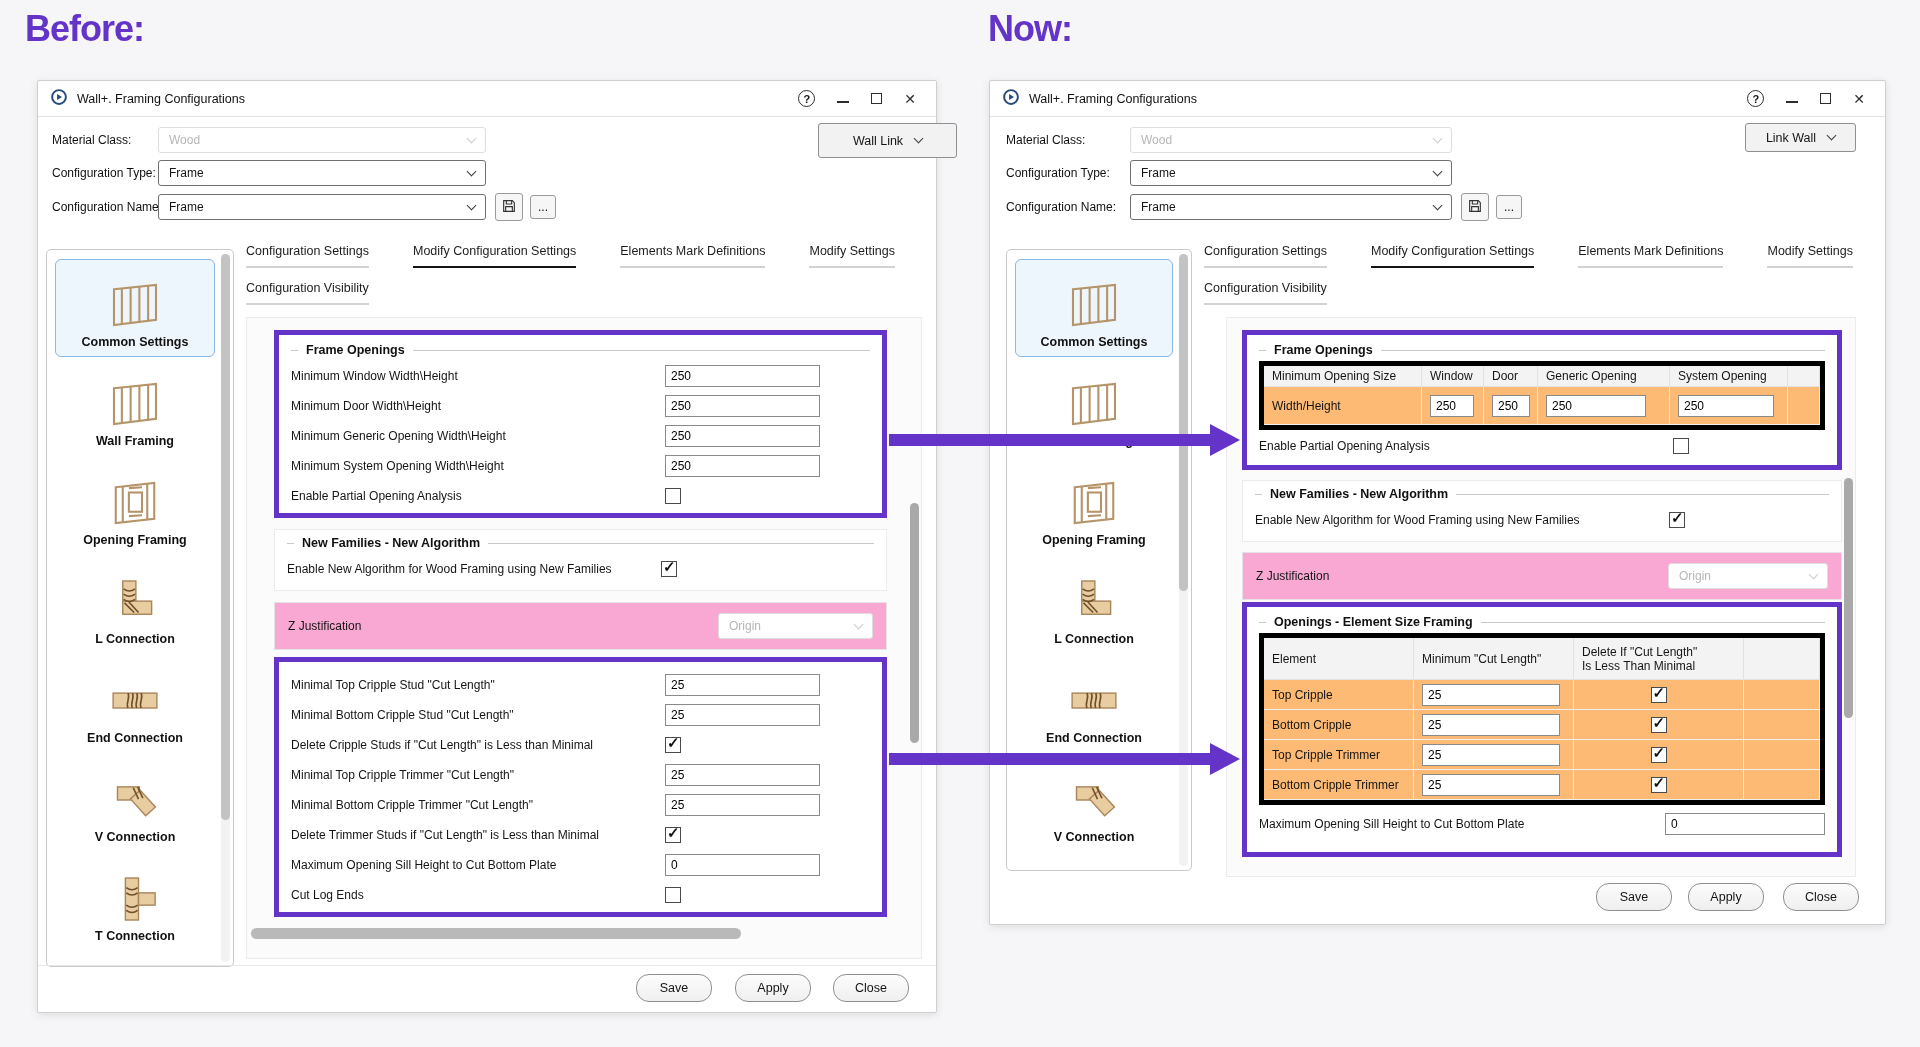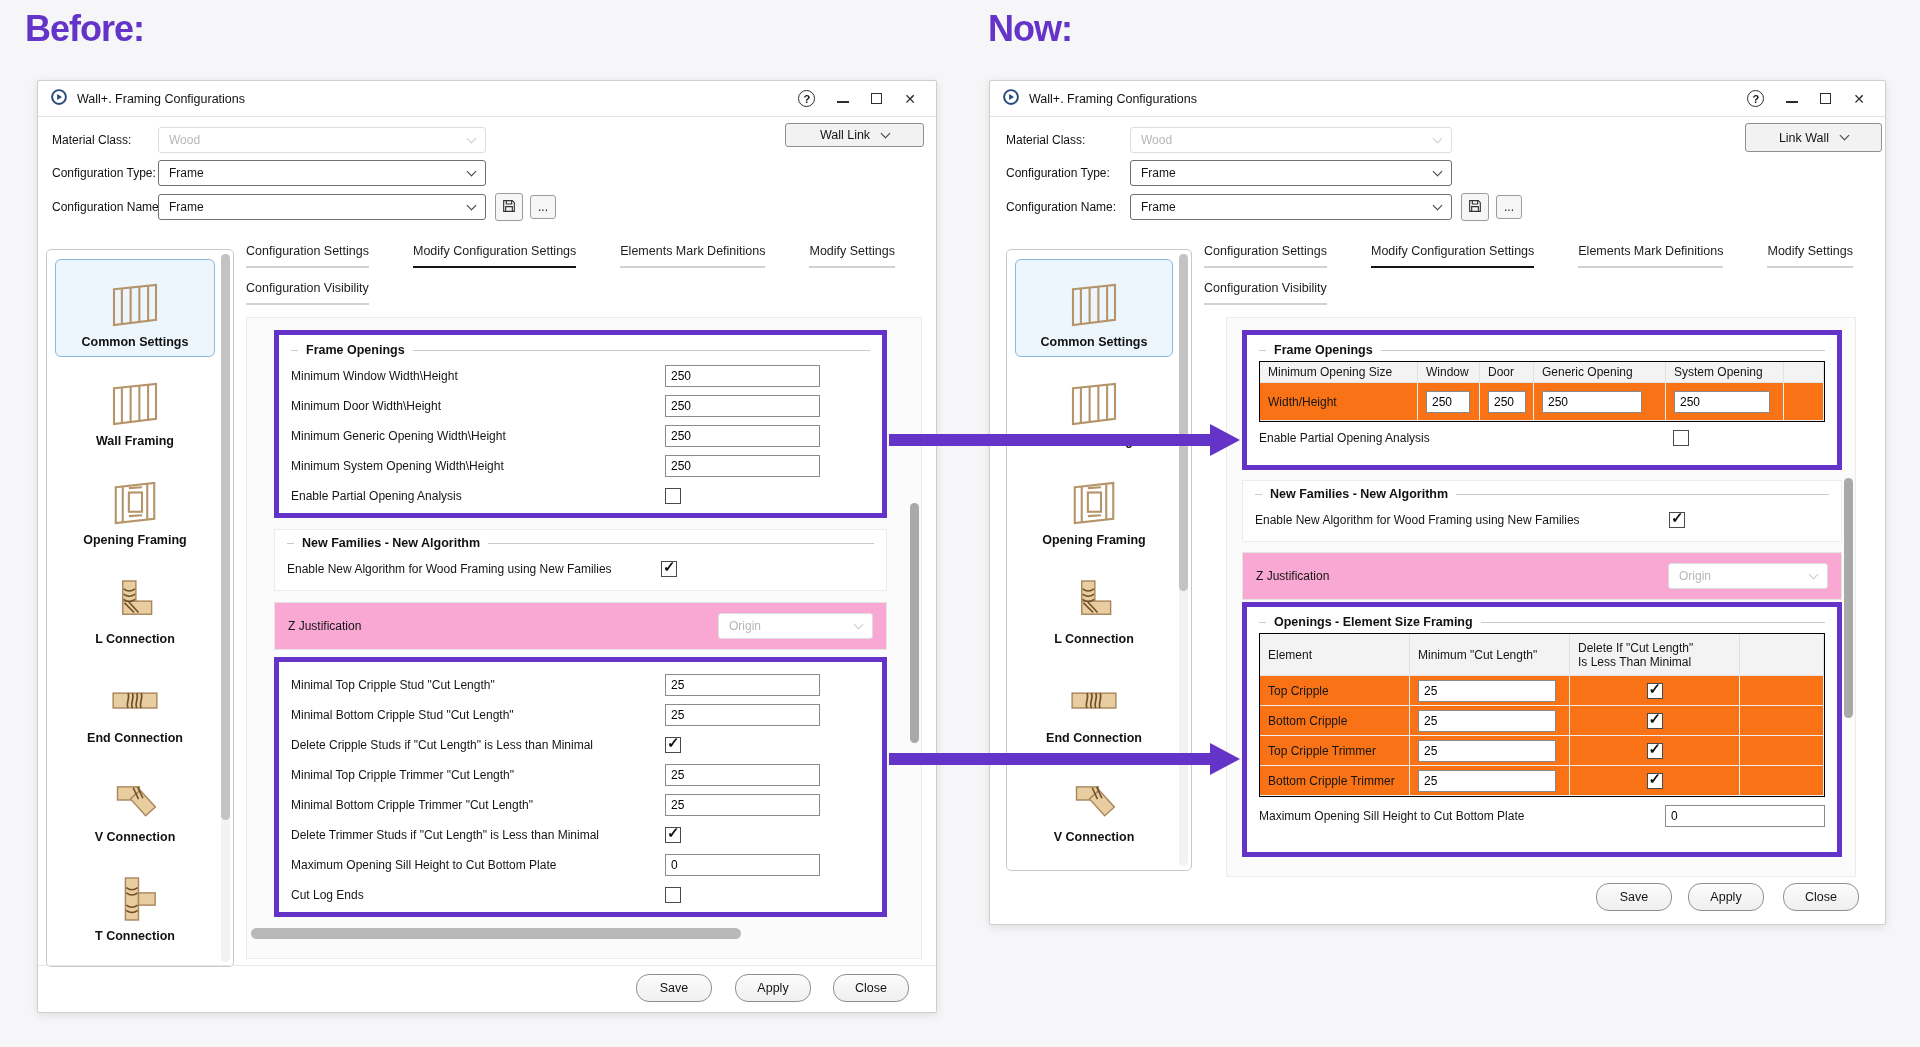--- a/index.html
+++ b/index.html
@@ -78,21 +78,21 @@
   .cbx{width:16px;height:16px;border:1px solid #4a4a4a;background:#fff;position:relative;flex:none;}
   .cbx.checked::after{content:"✓";position:absolute;left:1px;top:-4px;font-size:15px;font-weight:bold;color:#111;}
   .grp{position:absolute;background:#fff;border:1px solid #ececec;padding:2px 12px;}
   .zrow{position:absolute;background:#f9a8d4;border:1px solid #e4e4e4;display:flex;align-items:center;padding:0 13px;}
   .zrow .lb{flex:1;font-size:12px;}
   .vth{position:absolute;width:9px;border-radius:5px;background:#a9a9a9;}
   .hth{position:absolute;height:11px;border-radius:6px;background:#b9b9b9;}
   .sep{position:absolute;height:1px;background:#e8e8e8;left:0;right:0;}
 
   
-  .ftable{display:grid;border:1px solid #000000;background:#f97316;}
+  .ftable{display:grid;border:5px solid #000000;background:#fdba74;}
   .ftable .hc{background:#f3f3f3;border-right:1px solid #e2e2e2;border-bottom:1px solid #e2e2e2;
               display:flex;flex-direction:column;justify-content:center;padding:3px 8px;font-size:12px;}
   .ftable .dc{border-right:1px solid #efefef;border-bottom:1px solid #efefef;
               display:flex;align-items:center;padding:3px 8px;font-size:12px;}
   .ftable .ctr{justify-content:center;}
 
   
   .arrow-bar{position:absolute;height:12px;background:var(--purple);}
   .arrow-head{position:absolute;width:0;height:0;border-top:16px solid transparent;
               border-bottom:16px solid transparent;border-left:30px solid var(--purple);}
@@ -118,21 +118,21 @@
         <span class="maxb"></span>
         <span class="closeb">✕</span>
       </span>
     </div>
 
     <span class="flabel" style="left:14px;top:46px;">Material Class:</span>
     <span class="combo dis" style="left:120px;top:46px;width:328px;">
       <span class="cv">Wood</span>
         <span class="chev"></span>
     </span>
-    <span class="linkbtn" style="left:747px;top:42px;width:139px;height:24px;">
+    <span class="linkbtn" style="left:780px;top:42px;width:139px;height:35px;">
       <span>Wall Link</span>
         <span class="chev"></span>
     </span>
 
     <span class="flabel" style="left:14px;top:79px;">Configuration Type:</span>
     <span class="combo" style="left:120px;top:79px;width:328px;">
       <span class="cv">Frame</span>
         <span class="chev"></span>
     </span>
 
@@ -361,21 +361,21 @@
         <span class="maxb"></span>
         <span class="closeb">✕</span>
       </span>
     </div>
 
     <span class="flabel" style="left:16px;top:46px;">Material Class:</span>
     <span class="combo dis" style="left:140px;top:46px;width:322px;">
       <span class="cv">Wood</span>
         <span class="chev"></span>
     </span>
-    <span class="linkbtn" style="left:755px;top:42px;width:137px;height:29px;">
+    <span class="linkbtn" style="left:755px;top:42px;width:111px;height:29px;">
       <span>Link Wall</span>
         <span class="chev"></span>
     </span>
 
     <span class="flabel" style="left:16px;top:79px;">Configuration Type:</span>
     <span class="combo" style="left:140px;top:79px;width:322px;">
       <span class="cv">Frame</span>
         <span class="chev"></span>
     </span>
 

